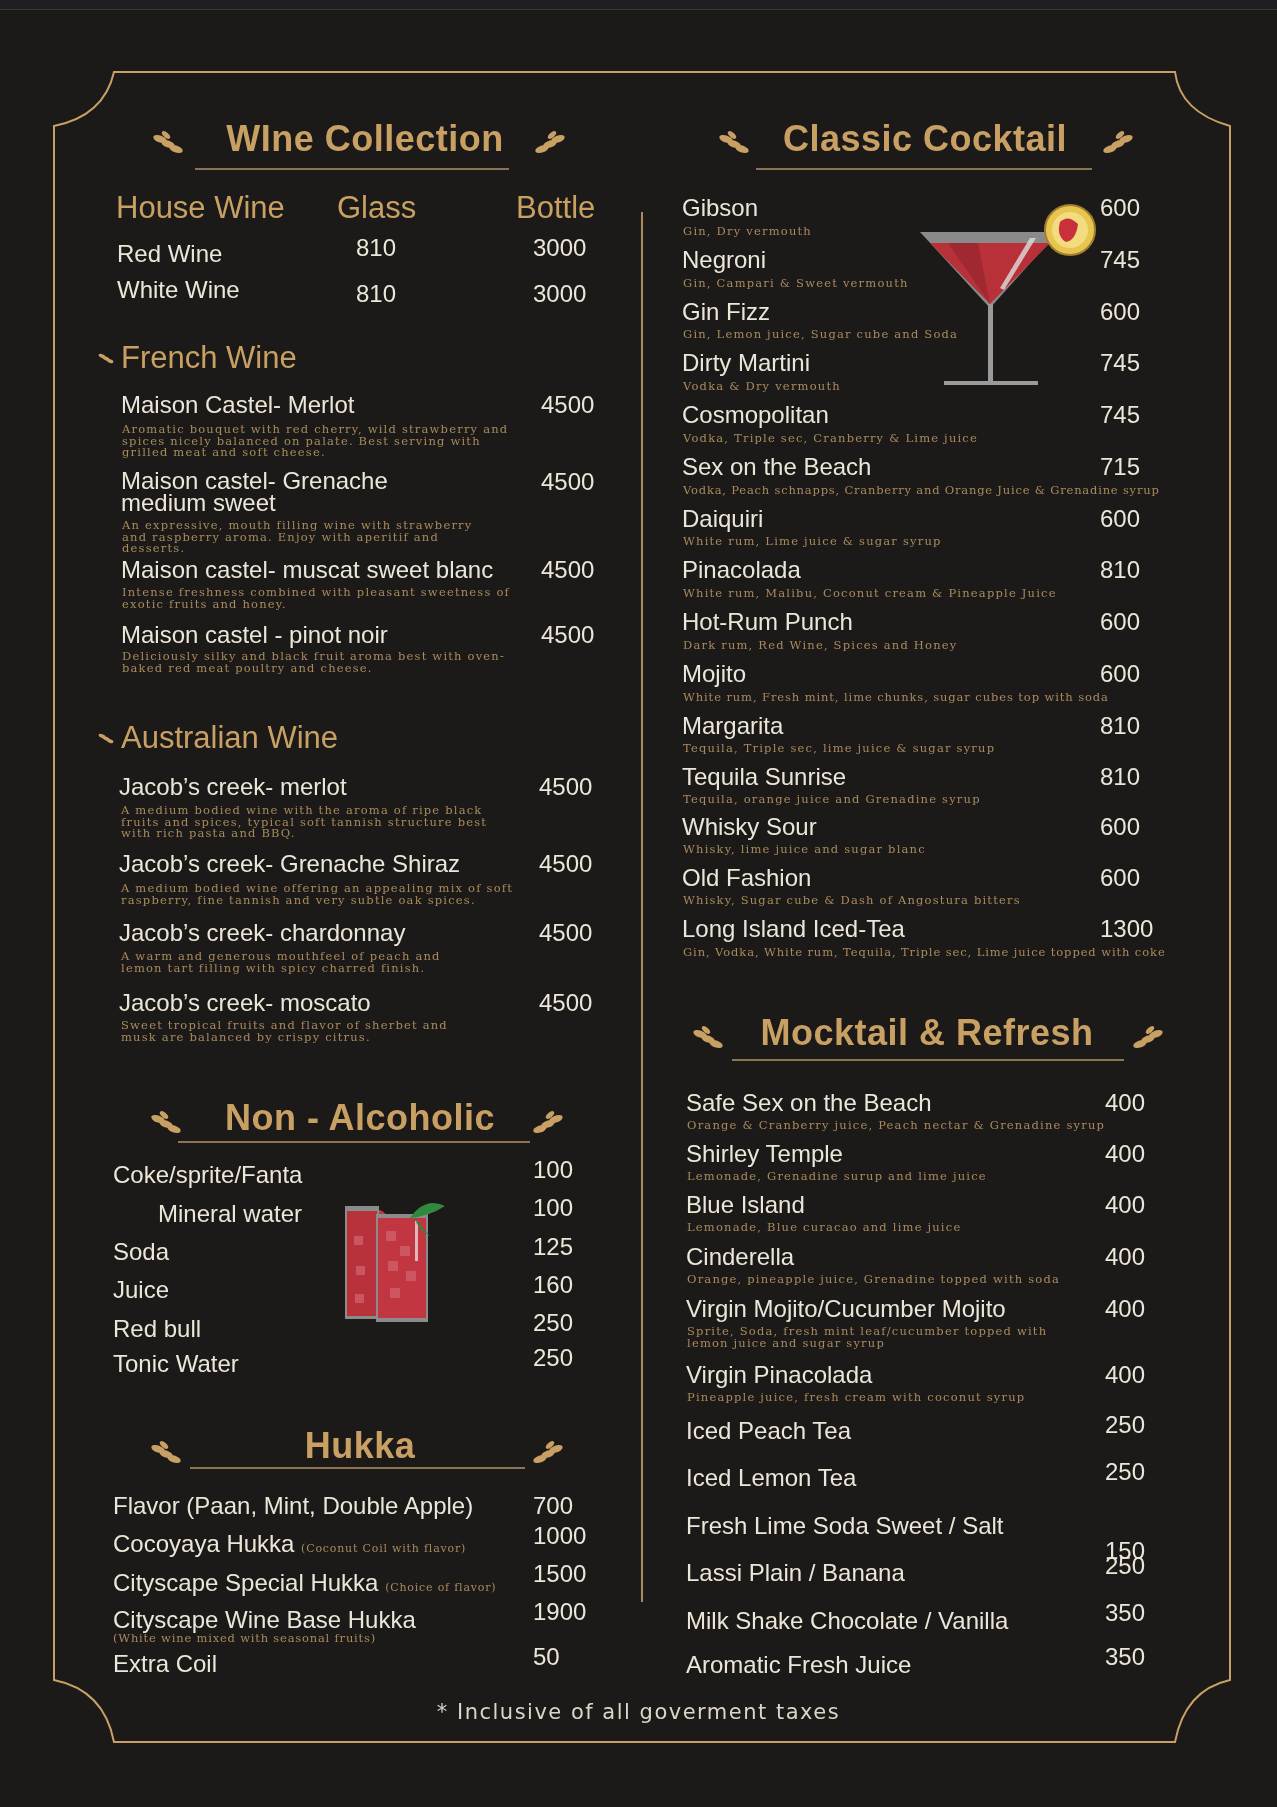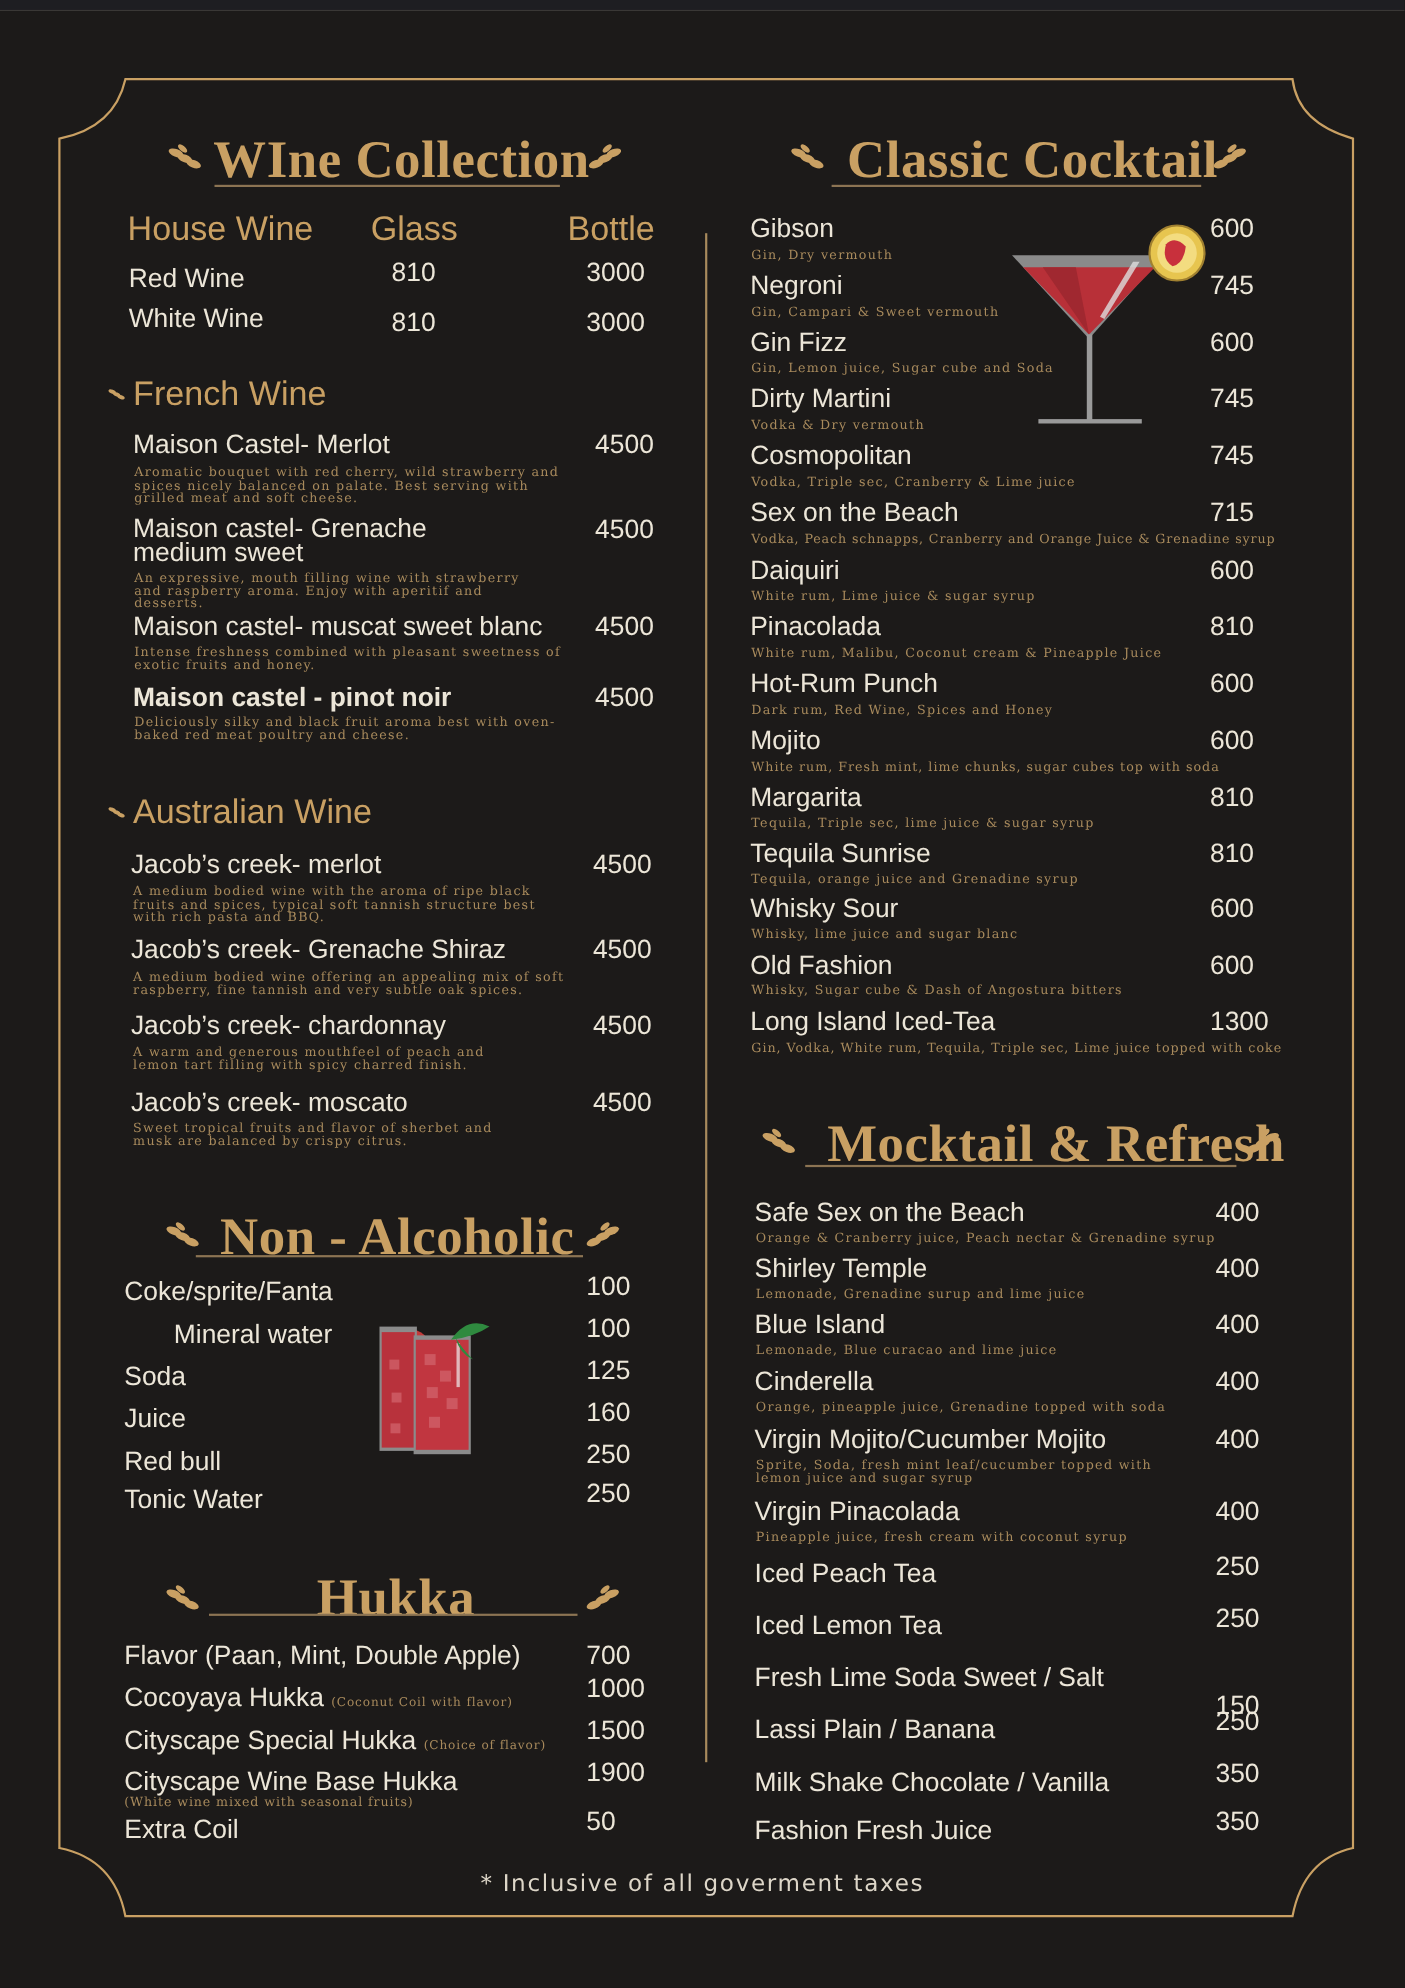--- a/index.html
+++ b/index.html
@@ -1,21 +1,21 @@
 <!DOCTYPE html>
 <html><head>
 <meta charset="utf-8">
 <style>
   * { box-sizing: border-box; margin: 0; padding: 0; }
   html, body { width: 1277px; height: 1807px; background: #1c1a19; overflow: hidden; }
   body { position: relative; font-family: "Liberation Sans", sans-serif; color: #ece6d8; }
   .topstrip { position: absolute; left: 0; top: 0; width: 1277px; height: 10px; background: #1e1e22; border-bottom: 1px solid #3a3836; }
   .frame { position: absolute; left: 0; top: 0; width: 1277px; height: 1807px; }
   .abs { position: absolute; }
-  .hdr-title { position: absolute; font-family: Liberation Serif, serif; font-weight: bold; color: #c9a063; font-size: 48px; letter-spacing: 0.5px; text-align: center; white-space: nowrap; }
+  .hdr-title { position: absolute; font-family: Liberation Sans, sans-serif; font-weight: bold; color: #c9a063; font-size: 36px; letter-spacing: 0.5px; text-align: center; white-space: nowrap; }
   .hdr-line { position: absolute; height: 2px; background: #8c7453; }
   .wheat { position: absolute; width: 40px; height: 26px; }
   .subhdr { position: absolute; font-size: 31px; color: #c9a063; white-space: nowrap; }
   .item { position: absolute; font-size: 24px; color: #ece6d8; white-space: nowrap; line-height: 1; }
   .item.wrap { white-space: normal; line-height: 0.92; }
   .price { position: absolute; font-size: 24px; color: #ece6d8; white-space: nowrap; line-height: 1; text-align: right; }
   .desc { position: absolute; font-family: "DejaVu Serif", serif; font-size: 11.5px; color: #a88a5c; letter-spacing: 1.2px; line-height: 1.0; white-space: normal; }
   .desc.nw { white-space: nowrap; }
   .small-note { font-family: "DejaVu Serif", serif; font-size: 11px; color: #a88a5c; letter-spacing: 0.8px; }
   .footer { position: absolute; left: 0; width: 1277px; top: 1700px; text-align: center; font-size: 21px; color: #ddd6c8; letter-spacing: 1.5px; font-family: "DejaVu Sans", sans-serif; }
@@ -76,21 +76,21 @@
 <div class="desc" style="left:122px;top:424px;width:400px;">Aromatic bouquet with red cherry, wild strawberry and spices nicely balanced on palate. Best serving with grilled meat and soft cheese.</div>
 
 <div class="item wrap" style="left:121px;top:470px;width:320px;">Maison castel- Grenache medium sweet</div>
 <div class="price" style="left:541px;top:470px;">4500</div>
 <div class="desc" style="left:122px;top:520px;width:380px;">An expressive, mouth filling wine with strawberry and raspberry aroma. Enjoy with aperitif and desserts.</div>
 
 <div class="item" style="left:121px;top:558px;">Maison castel- muscat sweet blanc</div>
 <div class="price" style="left:541px;top:558px;">4500</div>
 <div class="desc" style="left:122px;top:587px;width:390px;">Intense freshness combined with pleasant sweetness of exotic fruits and honey.</div>
 
-<div class="item" style="left:121px;top:623px;font-weight:bold;">Maison castel - pinot noir</div>
+<div class="item" style="left:121px;top:623px;">Maison castel - pinot noir</div>
 <div class="price" style="left:541px;top:623px;">4500</div>
 <div class="desc" style="left:122px;top:651px;width:420px;">Deliciously silky and black fruit aroma best with oven-baked red meat poultry and cheese.</div>
 
 <svg class="abs" style="left:96px;top:731px;width:20px;height:14px;" viewBox="0 0 40 26">
   <g fill="#c9a063">
       <ellipse cx="12" cy="9" rx="7" ry="3.5" transform="rotate(20 12 9)"></ellipse>
       <ellipse cx="20" cy="14" rx="7" ry="3.5" transform="rotate(20 20 14)"></ellipse>
       <ellipse cx="28" cy="19" rx="7" ry="3.5" transform="rotate(20 28 19)"></ellipse>
     </g>
 </svg>
@@ -348,16 +348,16 @@
 
 <div class="item" style="left:686px;top:1514px;">Fresh Lime Soda Sweet / Salt</div>
 <div class="price" style="left:1105px;top:1507px;margin-top:32px;">150</div>
 
 <div class="item" style="left:686px;top:1561px;">Lassi Plain / Banana</div>
 <div class="price" style="left:1105px;top:1554px;">250</div>
 
 <div class="item" style="left:686px;top:1609px;">Milk Shake Chocolate / Vanilla</div>
 <div class="price" style="left:1105px;top:1601px;">350</div>
 
-<div class="item" style="left:686px;top:1653px;">Fashion Fresh Juice</div>
+<div class="item" style="left:686px;top:1653px;">Aromatic Fresh Juice</div>
 <div class="price" style="left:1105px;top:1645px;">350</div>
 
 <div class="footer">* Inclusive of all goverment taxes</div>
 
 </body></html>

